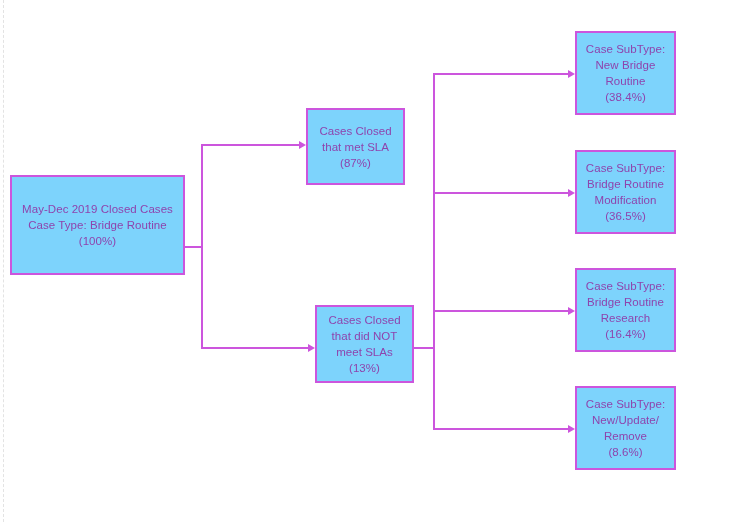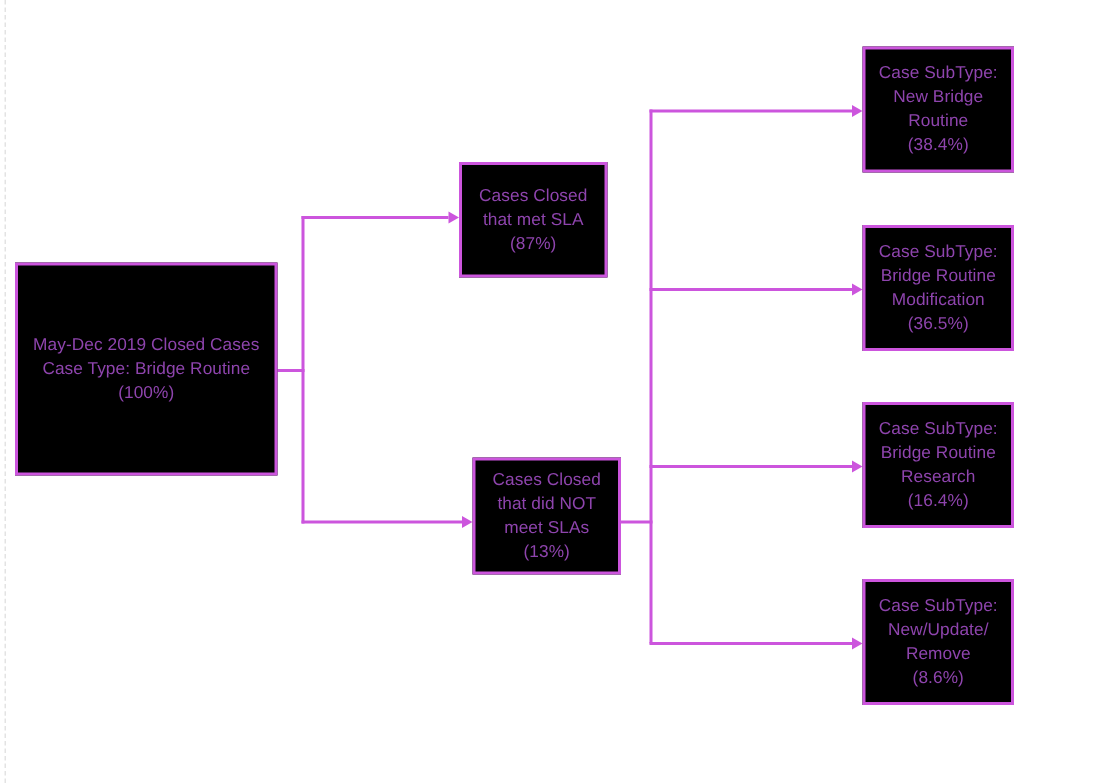--- a/index.html
+++ b/index.html
@@ -22,37 +22,37 @@
     top: 0;
     left: 3px;
     width: 0;
     height: 522px;
     border-left: 1px dashed #e3e3e3;
   }
   .node {
     position: absolute;
     box-sizing: border-box;
     border: 2px solid #cc55dd;
-    background: #000000;
+    background: #7dd3fc;
     display: flex;
     align-items: center;
     justify-content: center;
     text-align: center;
     color: #8e44ad;
     font-size: 11.5px;
     line-height: 16px;
     letter-spacing: 0.05px;
     white-space: pre-line;
     padding: 2px 4px;
   }
   .node.root {
     left: 10px;
     top: 175px;
     width: 175px;
-    height: 142px;
+    height: 100px;
     font-size: 11.5px;
   }
   .node.mid-top {
     left: 306px;
     top: 108px;
     width: 99px;
     height: 77px;
   }
   .node.mid-bottom {
     left: 315px;

